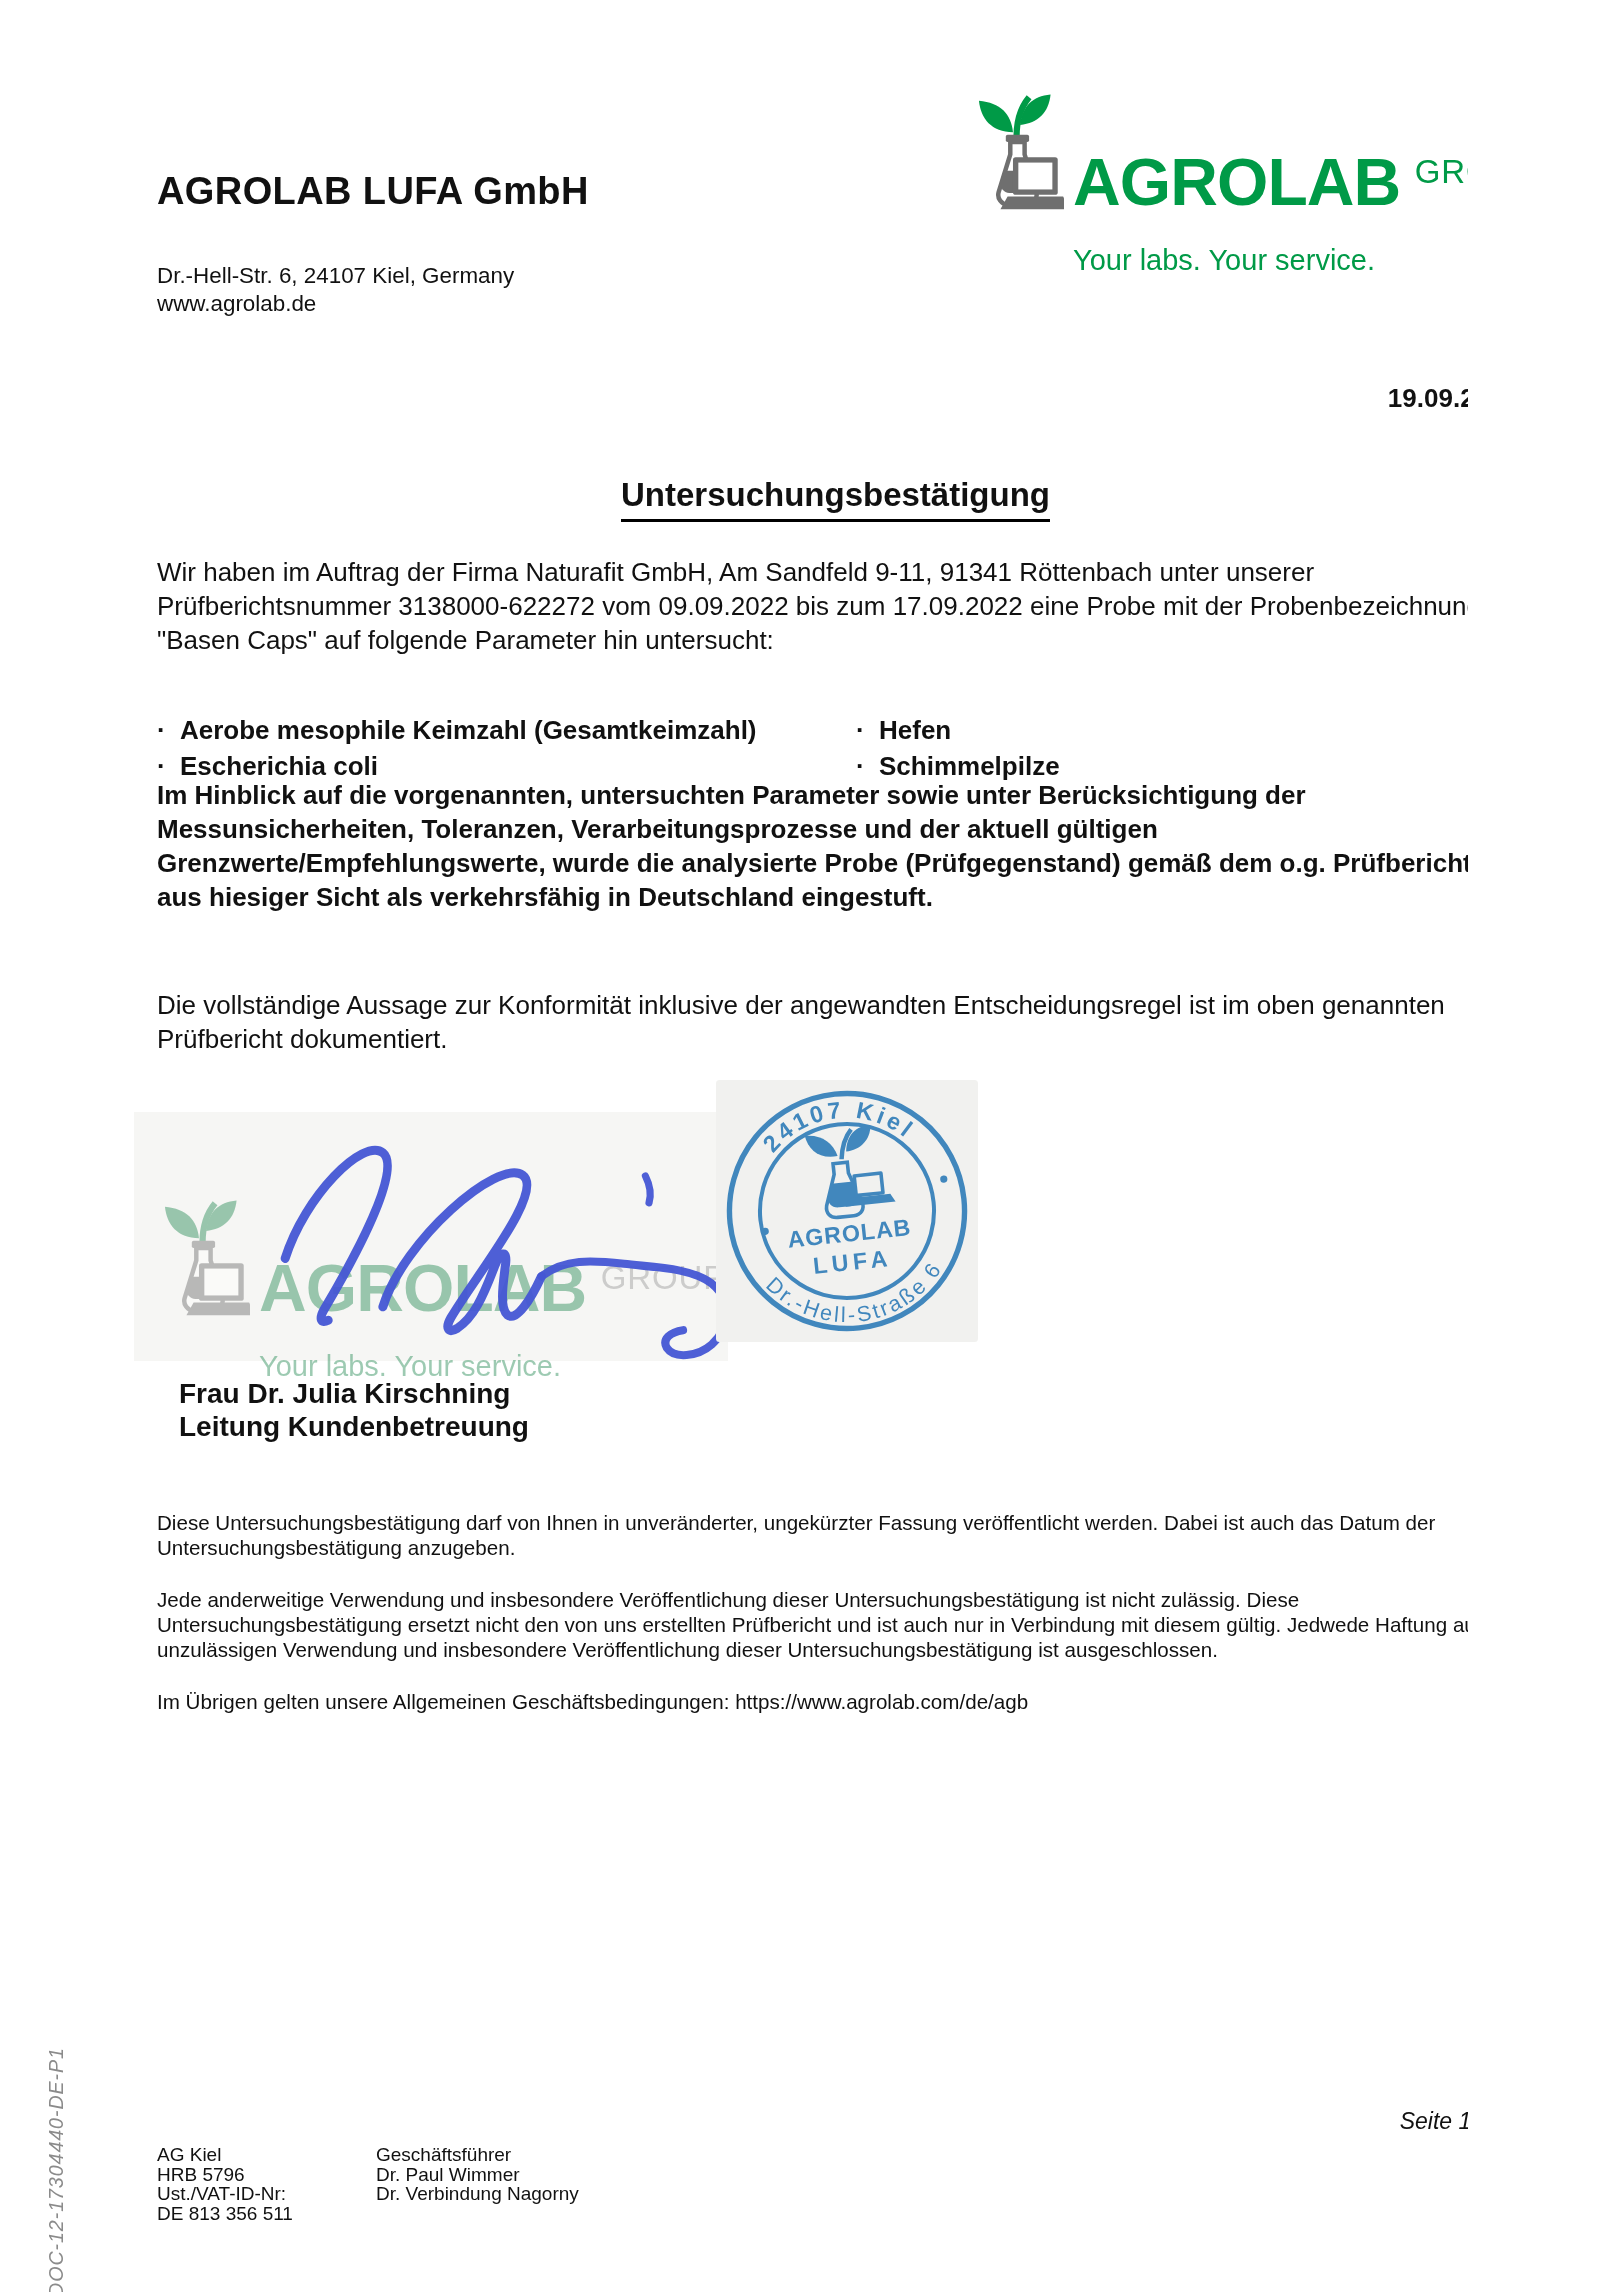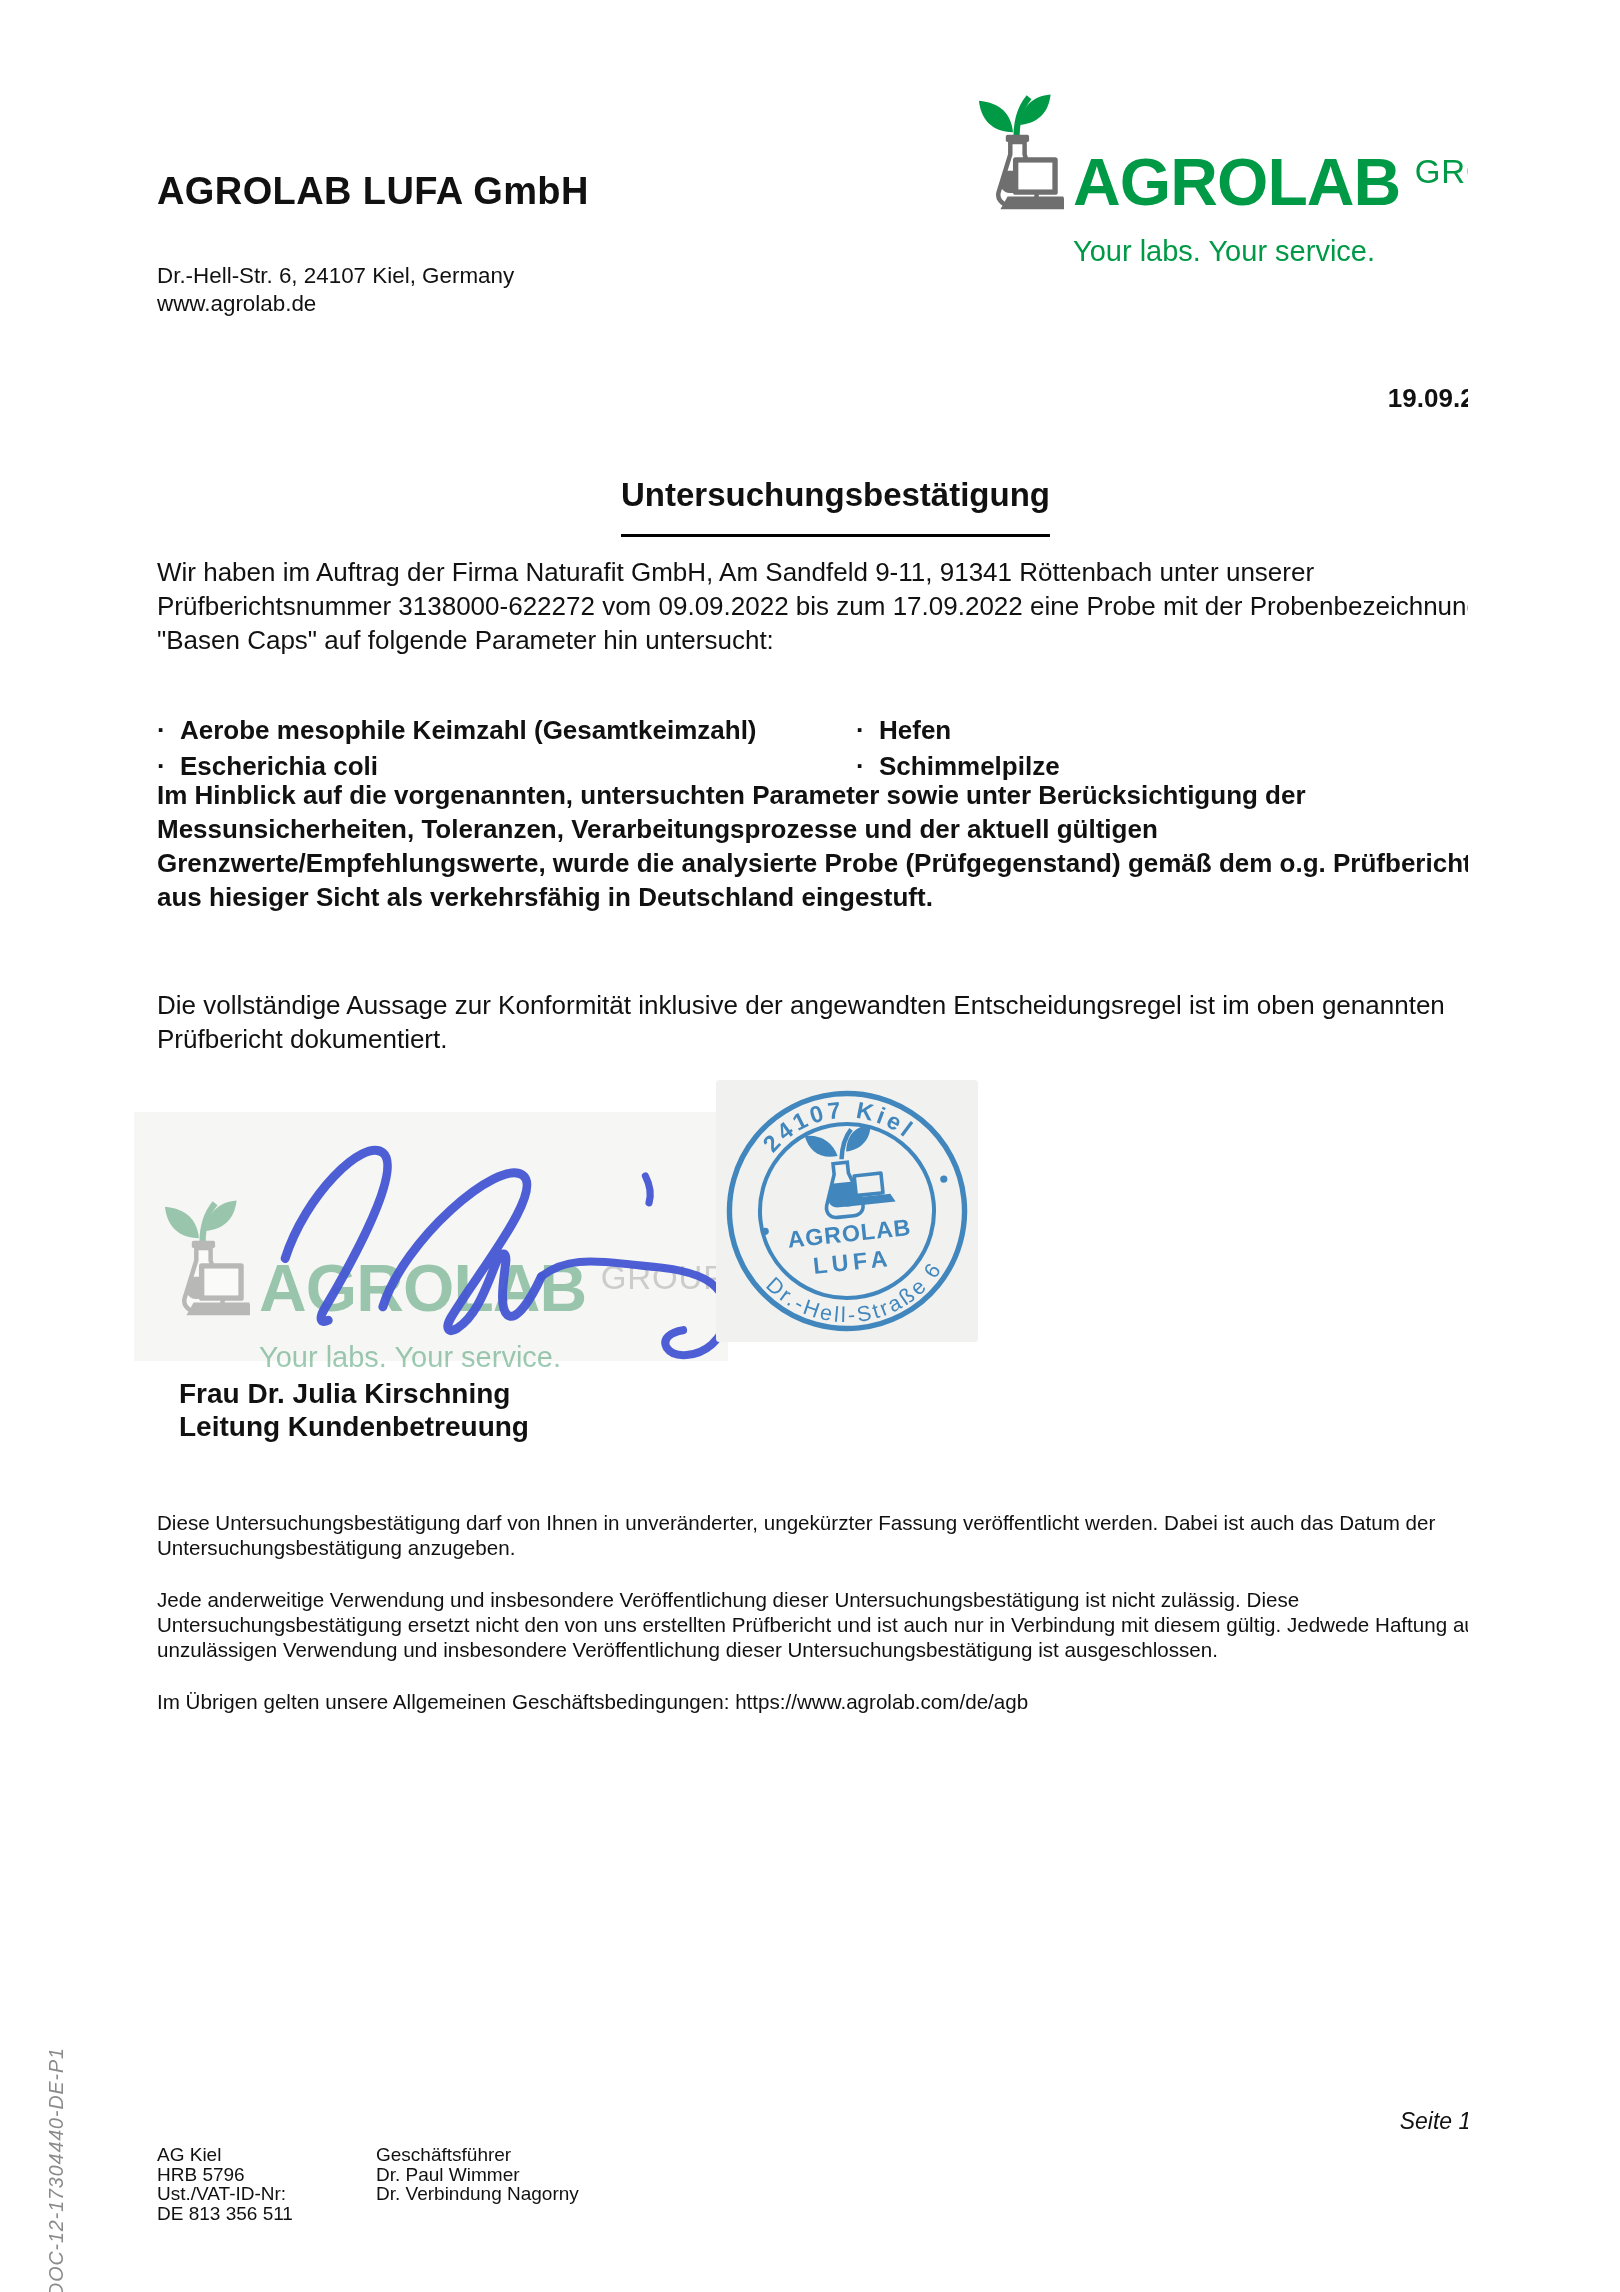--- a/index.html
+++ b/index.html
@@ -20,28 +20,28 @@
   .company-name{position:absolute;left:157px;top:170px;font-size:38px;font-weight:bold;letter-spacing:0.4px;}
   .sender-address{position:absolute;left:157px;top:262px;font-size:22.4px;line-height:28px;}
   
   .logo{position:absolute;display:flex;gap:9px;}
   .header-logo{left:970px;top:81px;}
   .logo-icon{width:94px;height:139px;flex:0 0 auto;}
   .logo-text{padding-top:68px;white-space:nowrap;}
   .logo-brand-row{display:flex;align-items:flex-start;line-height:1;}
   .logo-brand{font-size:66px;font-weight:bold;letter-spacing:-0.9px;color:var(--brand-green);}
   .logo-suffix{font-size:33px;font-weight:400;letter-spacing:0.9px;color:var(--brand-green);margin-left:14.3px;margin-top:6.3px;}
-  .logo-tagline{font-size:29px;color:var(--brand-green);margin-top:20px;}
+  .logo-tagline{font-size:29px;color:var(--brand-green);margin-top:29px;}
   
   .watermark{left:156px;top:1187px;opacity:.45;filter:grayscale(35%);}
   .scan-bg{position:absolute;left:134px;top:1112px;width:594px;height:249px;background:#f6f6f4;}
   
   .doc-date{position:absolute;left:1249px;top:383px;width:269px;text-align:right;font-size:26px;font-weight:bold;}
   .title-wrap{position:absolute;left:157px;top:476px;width:1357px;text-align:center;}
-  .doc-title{font-size:33px;font-weight:bold;border-bottom:3.6px solid #000;padding-bottom:21px;}
+  .doc-title{font-size:33px;font-weight:bold;border-bottom:3.6px solid #000;padding-bottom:6px;}
   
   .bodytext{position:absolute;left:157px;width:1357px;font-size:26px;line-height:34px;}
   .intro{top:555px;}
   .params{position:absolute;left:157px;top:712px;width:1357px;display:grid;grid-template-columns:699px auto;font-size:26px;font-weight:bold;line-height:36px;}
   .param-item{display:flex;}
   .param-bullet{width:23px;flex:0 0 auto;}
   .assessment{top:778px;font-weight:bold;}
   .conformity{top:988px;}
   
   .signature-svg{position:absolute;left:269px;top:1133px;}

